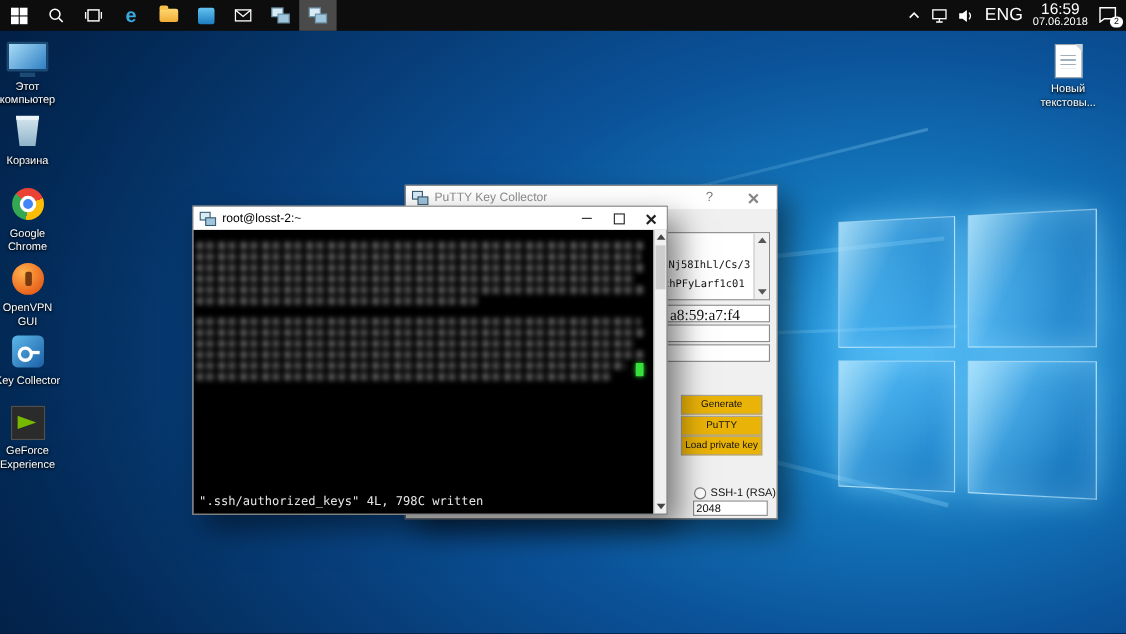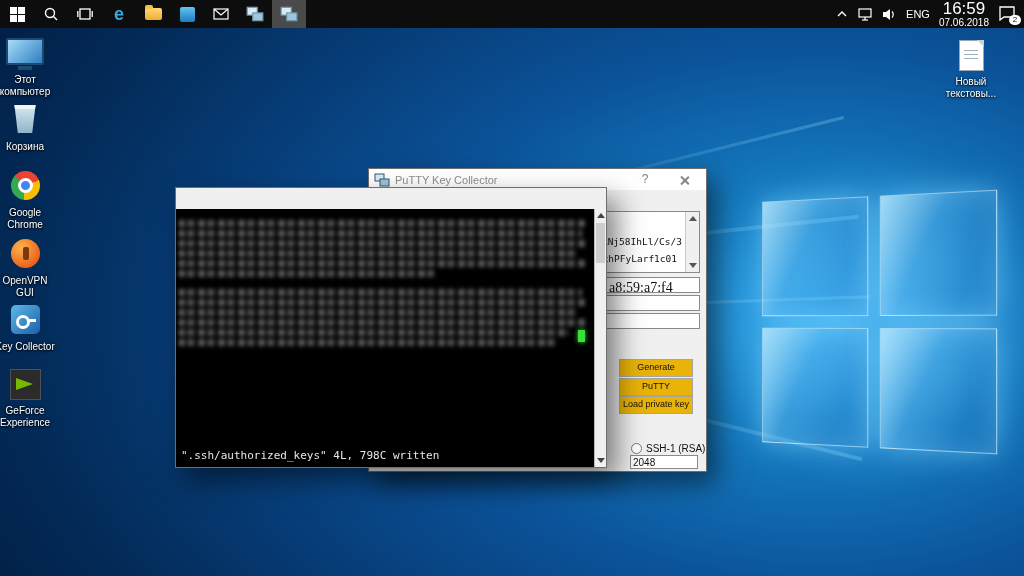--- a/index.html
+++ b/index.html
@@ -28,23 +28,23 @@
   .tb-btn{width:34px;height:28px;display:flex;align-items:center;justify-content:center;}
   .tb-btn.active{background:#4a4a4a;}
   .winlogo{display:grid;grid-template-columns:7px 7px;grid-template-rows:7px 7px;gap:1px;}
   .winlogo span{background:#fff;}
   .edge-e{color:#39a9e0;font-size:18px;font-weight:bold;line-height:1;}
   .folder{width:17px;height:12px;background:linear-gradient(#ffd873,#f0ad35);border-radius:2px;position:relative;}
   .folder:before{content:"";position:absolute;top:-3px;left:0;width:8px;height:4px;
     background:#f6c149;border-radius:2px 2px 0 0;}
   .storebox{width:15px;height:15px;border-radius:2px;background:linear-gradient(#63c3f2,#1d7dbf);}
   .tb-right{display:flex;align-items:center;height:100%;color:#fff;padding-right:6px;gap:9px;}
-  .tray-lang{font-size:11px;text-align:center;}
+  .tray-lang{font-size:16px;text-align:center;}
   .tray-clock{text-align:center;line-height:1.05;}
-  .tray-time{font-size:17px;}
+  .tray-time{font-size:14px;}
   .tray-date{font-size:10px;}
   .ac-wrap{position:relative;width:20px;height:18px;}
   .ac-badge{position:absolute;right:-3px;bottom:-2px;min-width:10px;height:10px;border-radius:5px;
     background:#fff;color:#111;font-size:8px;line-height:10px;text-align:center;padding:0 1px;}
 
   
   .dicon{position:absolute;width:62px;text-align:center;z-index:5;}
   .dicon-label{margin-top:2px;font-size:10px;line-height:1.15;color:#fff;
     text-shadow:0 1px 2px rgba(0,0,0,.95), 0 0 3px rgba(0,0,0,.7);}
   .dicon-img{height:34px;position:relative;}
@@ -228,20 +228,38 @@
   <div class="kg-btn" style="top:227px;">Load private key</div>
 
   <div class="kg-radio">
     <span class="radio-dot"></span>
     <span class="kg-radio-label">SSH-1 (RSA)</span>
   </div>
   <input class="bits-input" value="2048" style="">
 </div>
 
 <div class="win terminal">
+  <div class="titlebar">
+    <svg class="putty-mini" viewBox="0 0 16 14">
+      <rect x="1" y="1" width="9" height="7" fill="#d8ecf7" stroke="#35586e" stroke-width="1"></rect>
+      <rect x="6" y="6" width="9" height="7" fill="#9fc5dd" stroke="#35586e" stroke-width="1"></rect>
+    </svg>
+    <span class="title-text">root@losst-2:~</span>
+    <span class="t-ctrls">
+      <span class="t-ctrl">
+          <span class="min-glyph"></span>
+        </span>
+      <span class="t-ctrl">
+          <span class="max-glyph"></span>
+        </span>
+      <span class="t-ctrl">
+          <span class="x-glyph"></span>
+        </span>
+    </span>
+  </div>
   <div class="t-body">
     <div class="blurwrap">
       <div class="bline" style="width:99%;"></div>
       <div class="bline" style="width:98%;"></div>
       <div class="bline" style="width:99%;"></div>
       <div class="bline" style="width:97%;"></div>
       <div class="bline" style="width:99%;"></div>
       <div class="bline" style="width:62%;"></div>
       <div class="bgap"></div>
       <div class="bline" style="width:98%;"></div>

